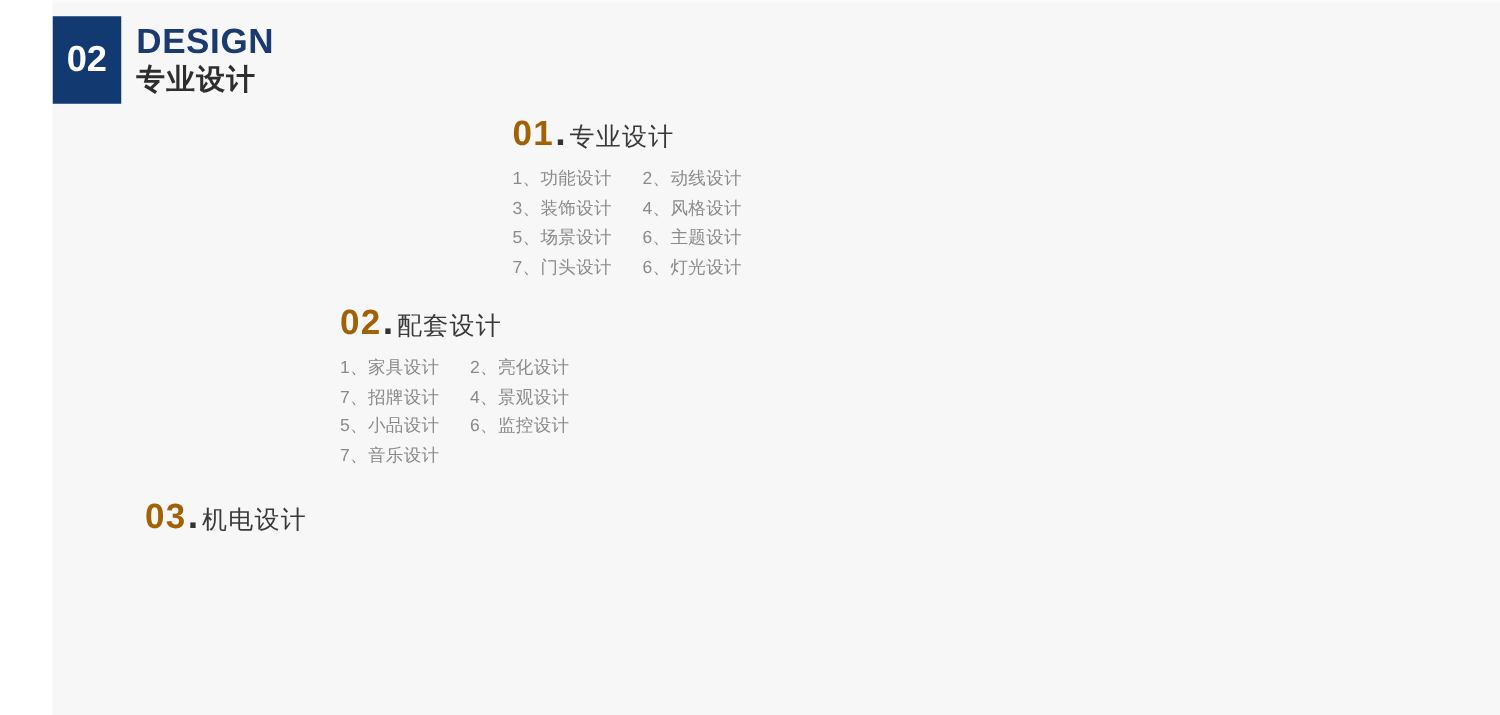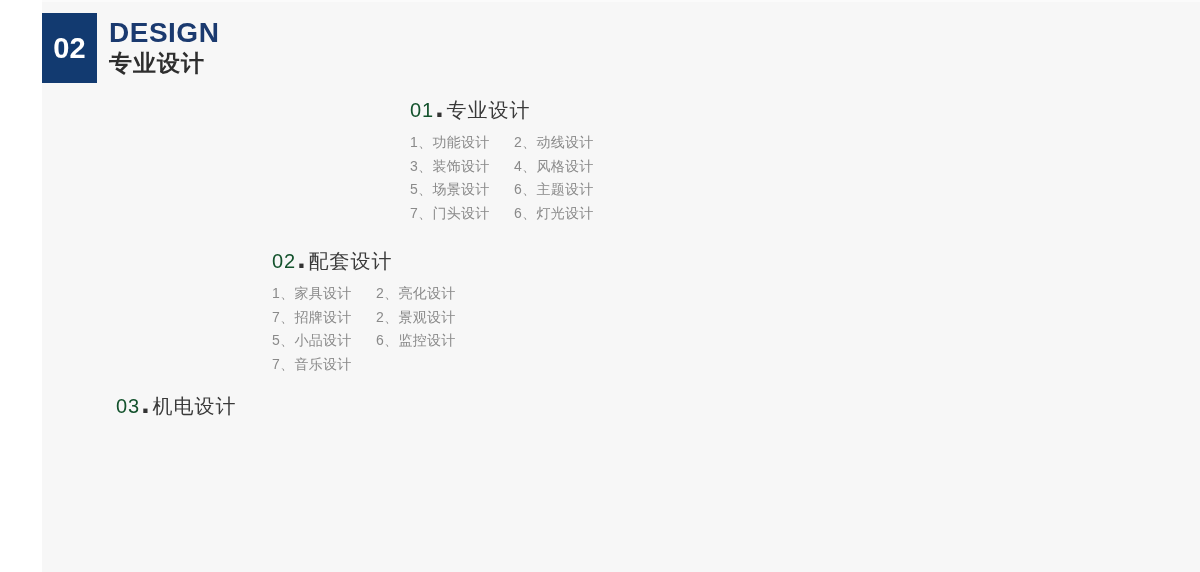--- a/index.html
+++ b/index.html
@@ -83,23 +83,23 @@
   .section {
     position: absolute;
   }
   .section-head {
     display: flex;
     align-items: baseline;
     white-space: nowrap;
     margin-bottom: 9px;
   }
   .sec-num {
-    color: #14532d;
-    font-size: 20px;
-    font-weight: normal;
+    color: #a16207;
+    font-size: 28px;
+    font-weight: bold;
     letter-spacing: 1px;
     line-height: 1;
   }
   .sec-dot {
     color: #333333;
     font-size: 30px;
     font-weight: bold;
     line-height: 1;
     margin-left: 1px;
   }
@@ -124,21 +124,21 @@
     font-size: 14px;
     letter-spacing: 0.3px;
   }
   .item-cell.col1 { width: 104px; }
   .item-cell.col2 { width: auto; }
 
   
   #section-01 { left: 368px; top: 92px; }
   #section-01 .item-rows { padding-left: 0px; }
   #section-02 { left: 230px; top: 243px; }
-  #section-03 { left: 74px; top: 388px; }
+  #section-03 { left: 74px; top: 398px; }
 </style>
 </head>
 <body>
 
 <div id="slide">
 
   <svg id="bg-art" viewBox="0 0 1200 572" preserveAspectRatio="none" aria-hidden="true">
     <defs>
       <linearGradient id="fadeGrad" gradientUnits="userSpaceOnUse" x1="330" y1="560" x2="780" y2="110">
         <stop offset="0" stop-color="#000000" stop-opacity="0"></stop>
@@ -504,21 +504,21 @@
       <span class="sec-dot">.</span>
       <span class="sec-title">配套设计</span>
     </div>
     <div class="item-rows">
       <div class="item-row">
         <span class="item-cell col1">1、家具设计</span>
         <span class="item-cell col2">2、亮化设计</span>
       </div>
       <div class="item-row">
         <span class="item-cell col1">7、招牌设计</span>
-        <span class="item-cell col2">2、景观设计</span>
+        <span class="item-cell col2">4、景观设计</span>
       </div>
       <div class="item-row">
         <span class="item-cell col1">5、小品设计</span>
         <span class="item-cell col2">6、监控设计</span>
       </div>
       <div class="item-row">
         <span class="item-cell col1">7、音乐设计</span>
         <span class="item-cell col2"></span>
       </div>
     </div>

